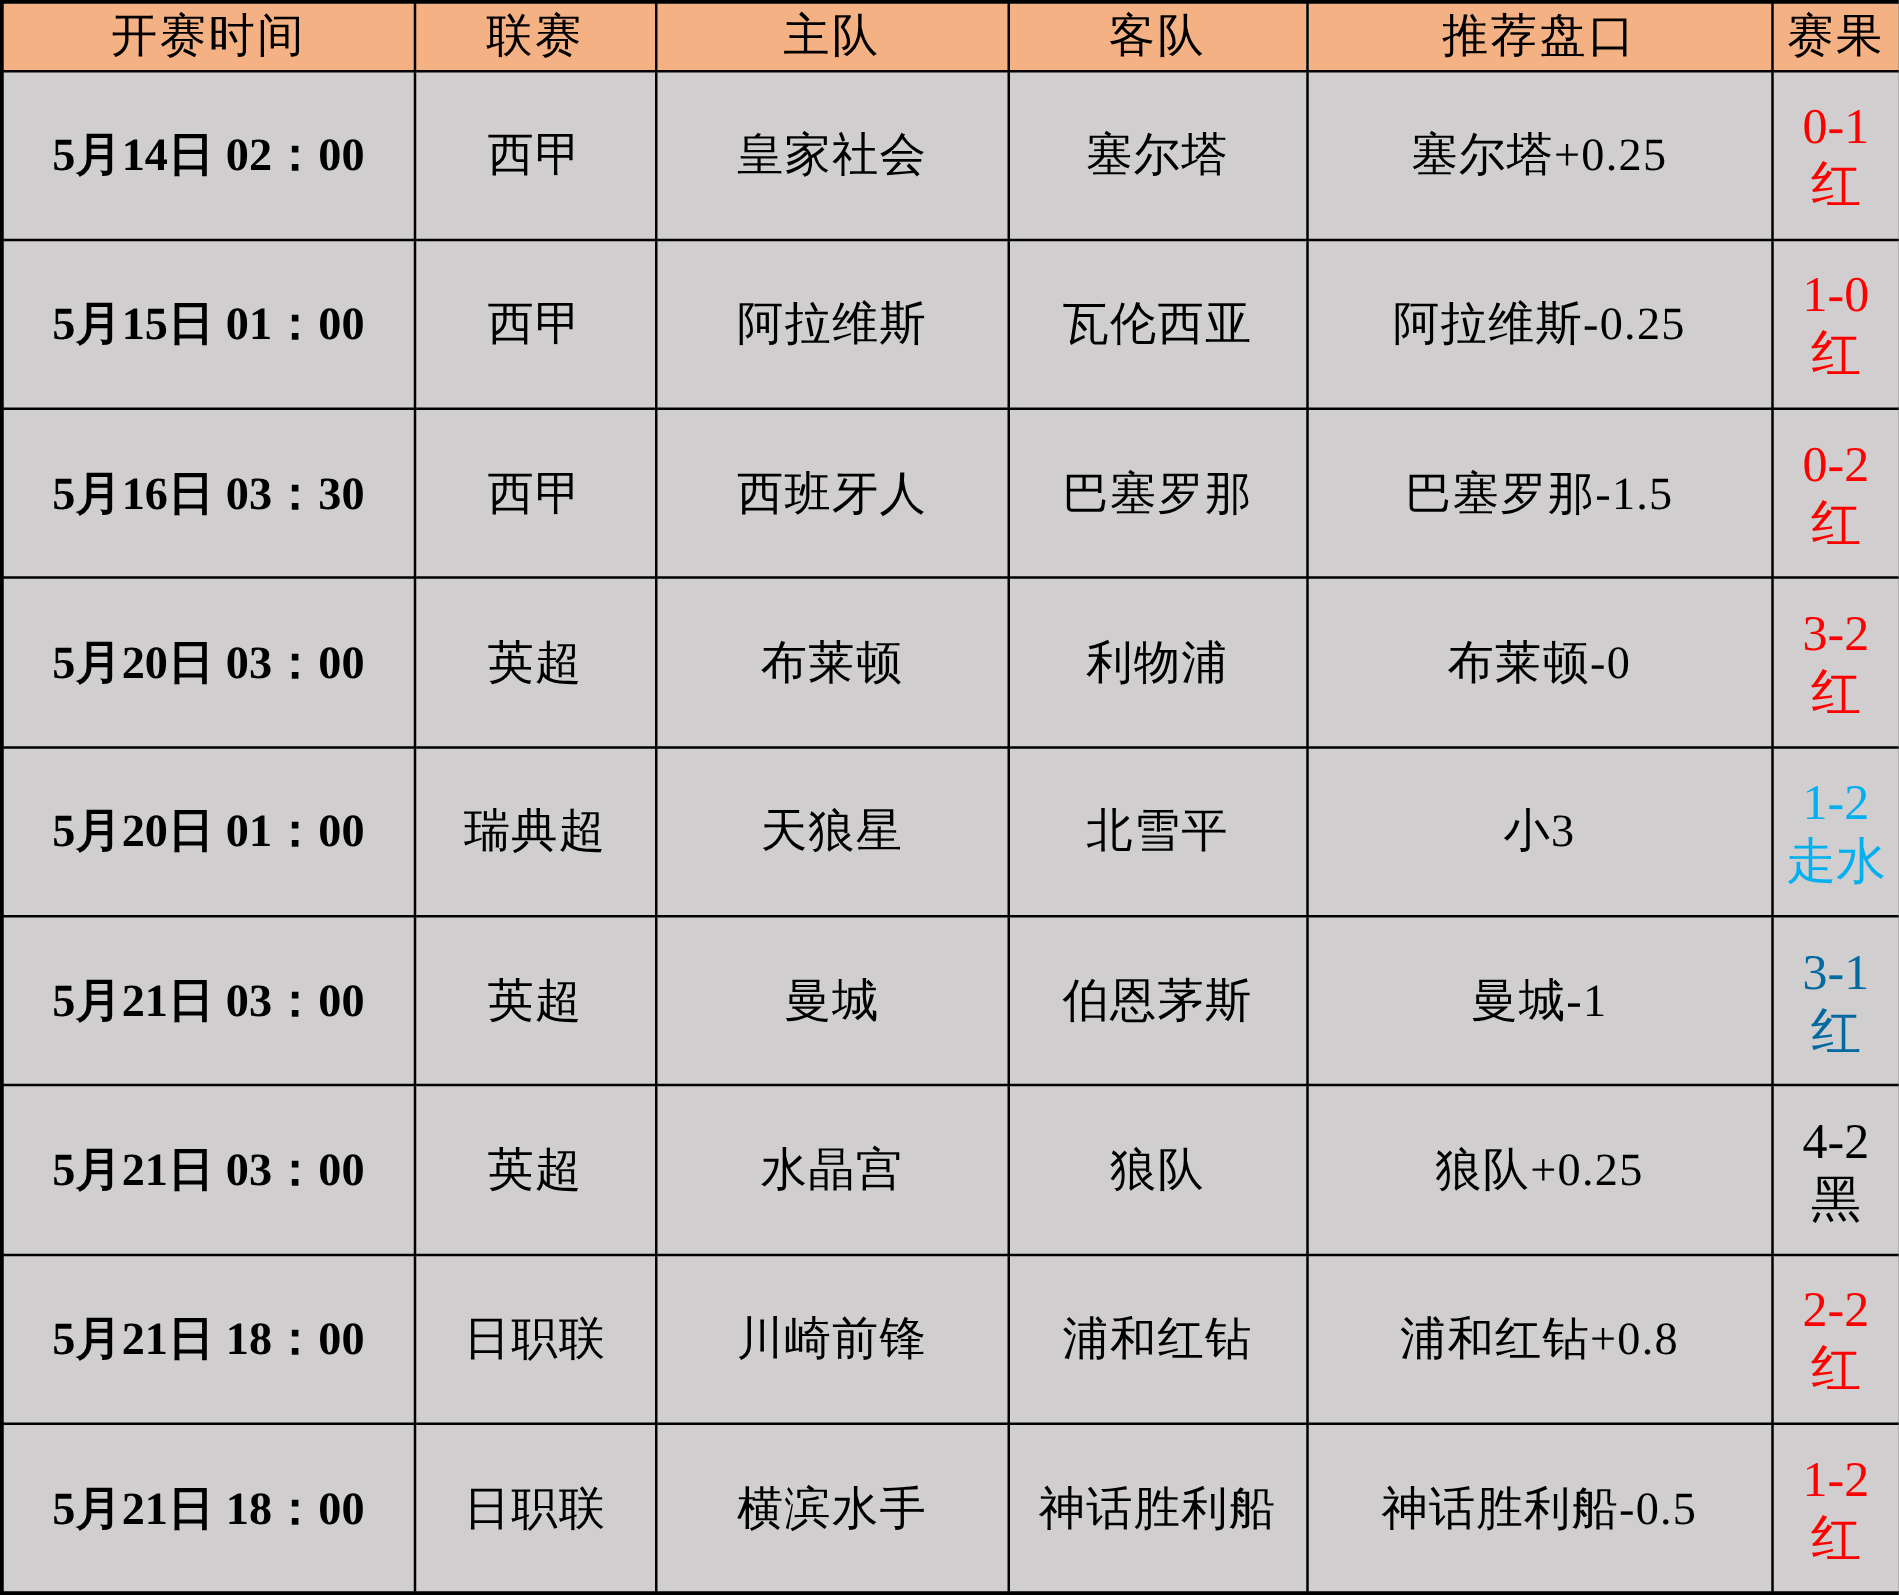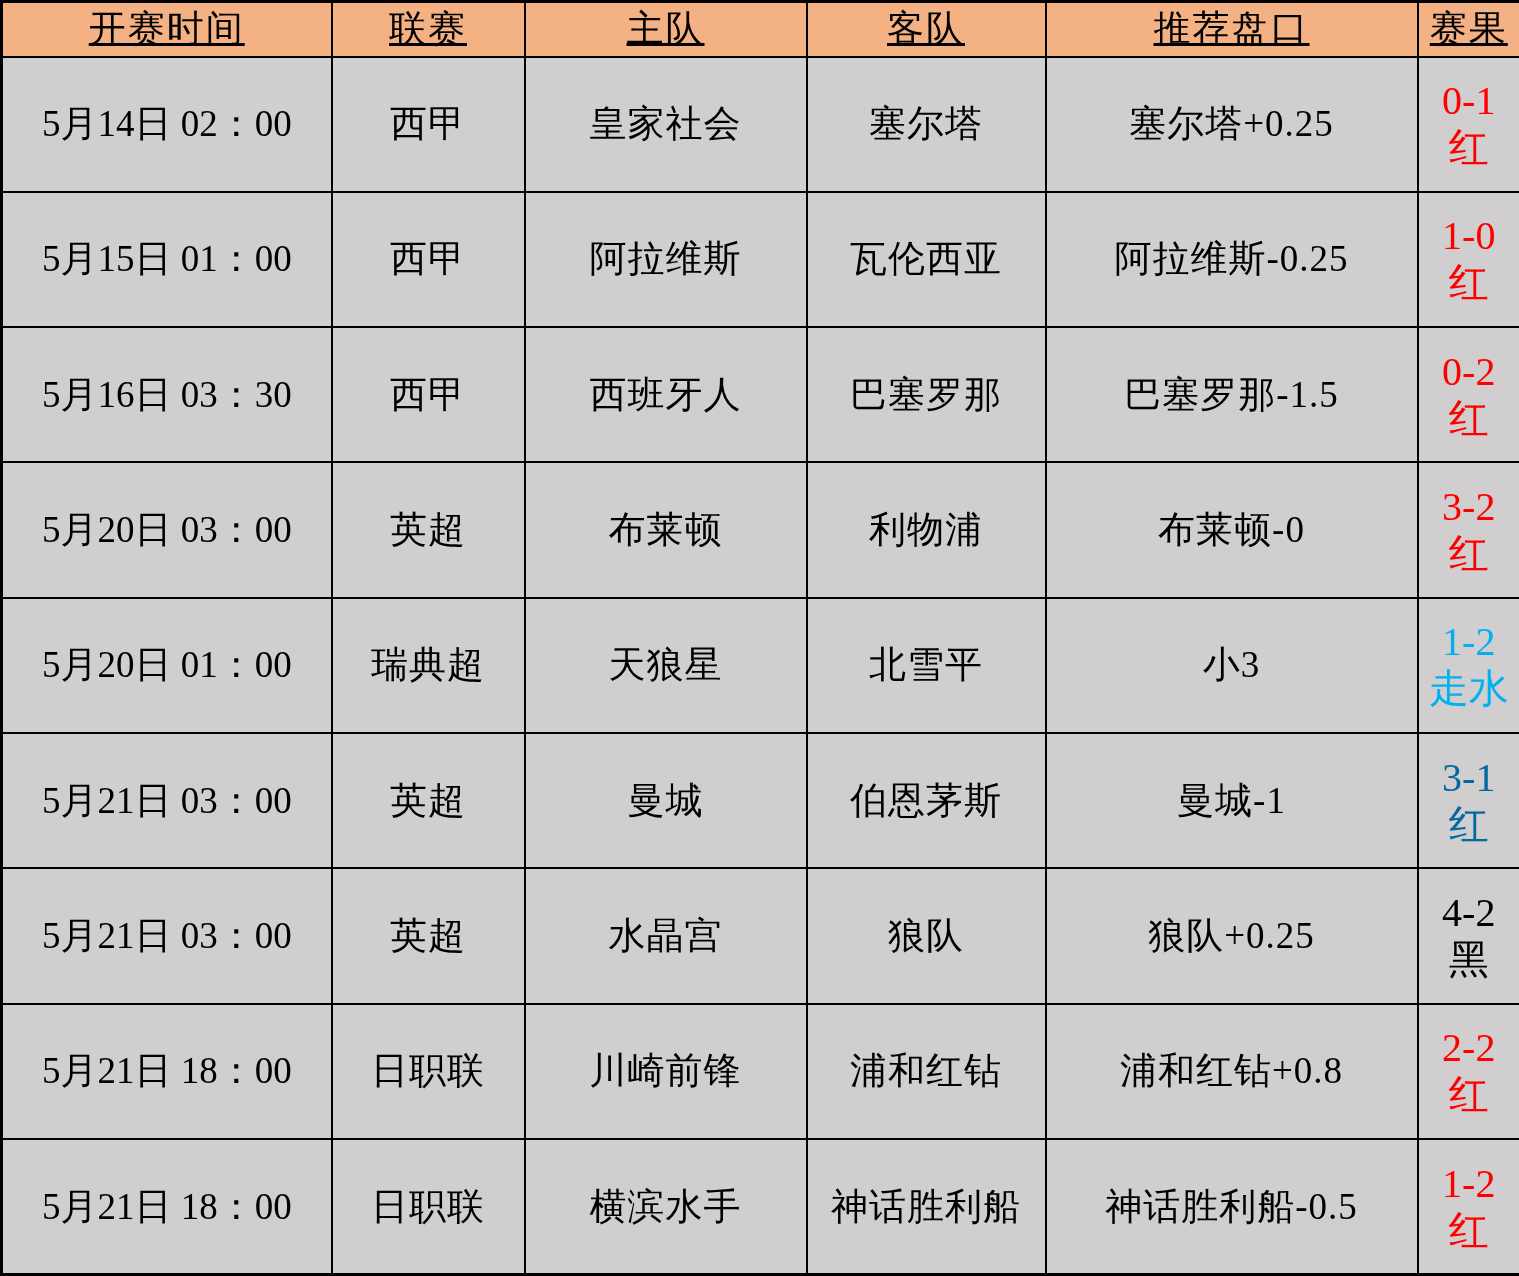--- a/index.html
+++ b/index.html
@@ -37,27 +37,26 @@
 
   thead tr { height: 55px; }
   tbody tr { height: 101px; }
 
   th {
     background: var(--header_bg, #F4B183);
     font-weight: normal;
     font-size: 37px;
     color: var(--header_text, #000000);
     letter-spacing: 2px;
-    text-decoration: underline;
   }
   td {
     font-size: 37px;
     letter-spacing: 1px;
   }
-  td.cell-time { font-size: 37px; letter-spacing: 0; }
+  td.cell-time { font-size: 37px; letter-spacing: 0; font-weight: bold; }
   td.result {
     font-size: 40px;
     line-height: 47px;
     letter-spacing: 0;
   }
   td.result div { line-height: 47px; }
 </style>
 </head>
 <body>
 

